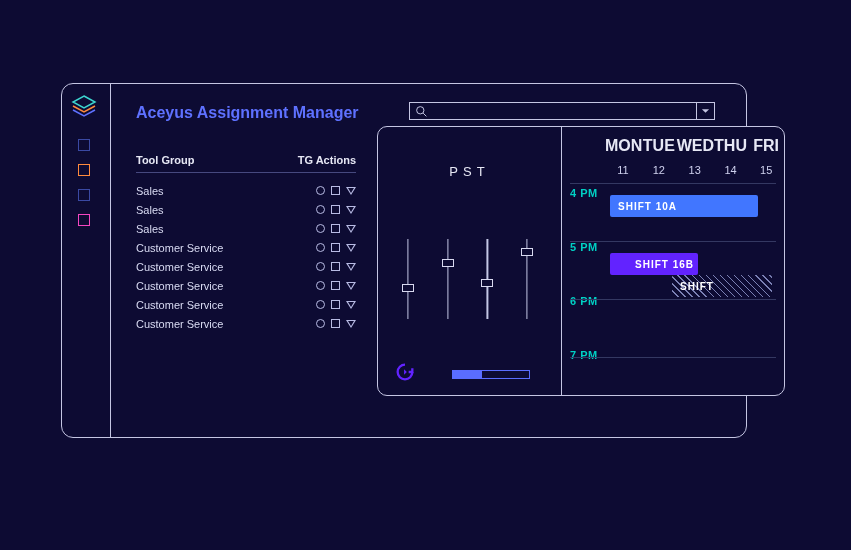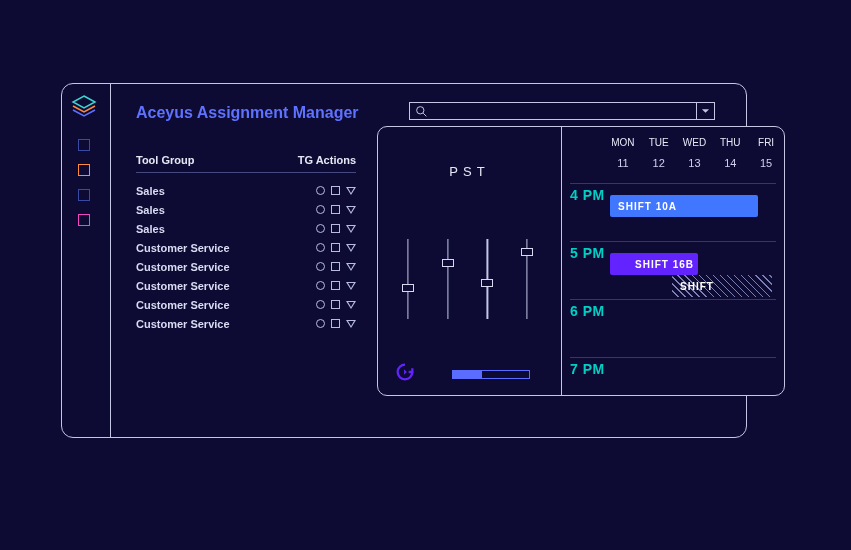--- a/index.html
+++ b/index.html
@@ -55,21 +55,21 @@
   }
   .table-rows {
     position: absolute; left: 136px; top: 181px; width: 220px;
   }
   .row {
     display:flex; justify-content:space-between; align-items:center;
     font-size: 11px; color: #dadbf0; height: 19px;
     border-top: 0 solid transparent;
   }
   .row + .row { margin-top: 0; }
-  .row .cell-name { color: #d9dbf3; font-weight:700; }
+  .row .cell-name { color: #d9dbf3; font-weight:400; }
   .row .actions { display:flex; gap:6px; align-items:center; }
   .act-ic { width:9px; height:9px; border:1px solid #b8bbe4; }
   .act-circle { border-radius:50%; }
   .act-tri {
     width:0; height:0; border-left:5px solid transparent; border-right:5px solid transparent; border-top:8px solid transparent; border-top-color:#b8bbe4; border-bottom:none;
     background:none; border-radius:0; border-top-width:8px;
     border-left-width:5px; border-right-width:5px;
     position:relative;
   }
   .act-tri::after {
@@ -114,25 +114,25 @@
     border:1px solid #5a6dff;
   }
   .progress .fill { height:100%; background:#5a6dff; width:40%; }
 
   
   .sched { position:absolute; left:184px; top:0; right:0; bottom:0; padding-top: 10px; }
   .day-hdr {
     display:flex; justify-content:flex-start; padding-left: 43px; gap: 0;
   }
   .day-col { width: 36px; text-align:center; }
-  .day-col .dn { font-size: 10px; font-weight: 400; color:#e7e8f5; }
+  .day-col .dn { font-size: 16px; font-weight: 700; color:#e7e8f5; }
   .day-col .dd { font-size: 11px; font-weight: 400; color:#cfd1ee; margin-top: 9px; }
 
   .times { position:absolute; left:8px; top:60px; display:flex; flex-direction:column; gap:42px; }
-  .times span { font-size:14px; font-weight:700; color:#00d0c4; letter-spacing:0.5px; }
+  .times span { font-size:11px; font-weight:700; color:#00d0c4; letter-spacing:0.5px; }
 
   .grid { position:absolute; left:48px; right:8px; top:56px; bottom:0; }
   .hline { position:absolute; left:-40px; right:0; height:1px; background:#343862; }
   .hline.h1 { top: 0; }
   .hline.h2 { top: 58px; }
   .hline.h3 { top: 116px; }
   .hline.h4 { top: 174px; }
 
   .shift {
     position:absolute; height:22px; border-radius:2px; font-size:10px; font-weight:700;

